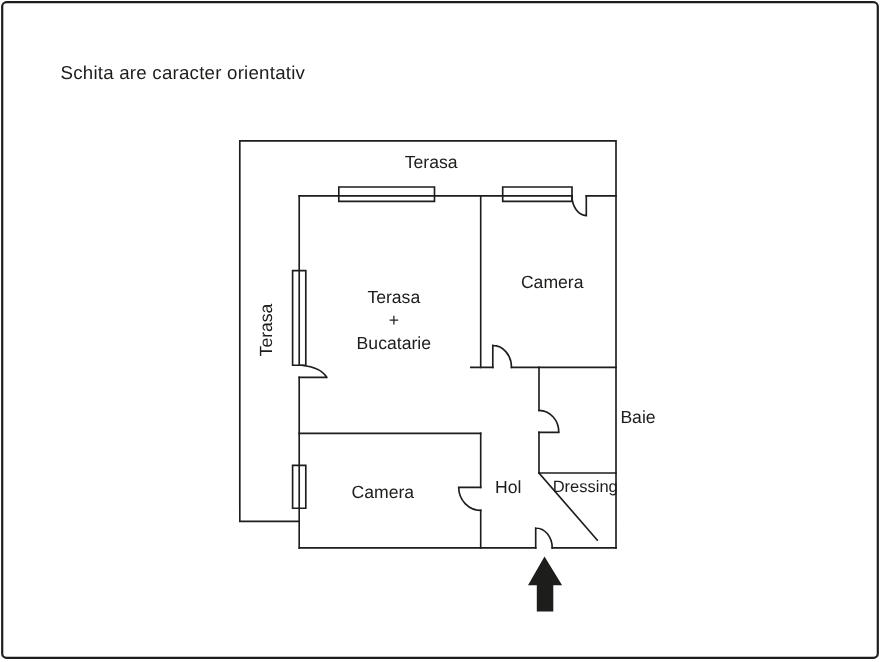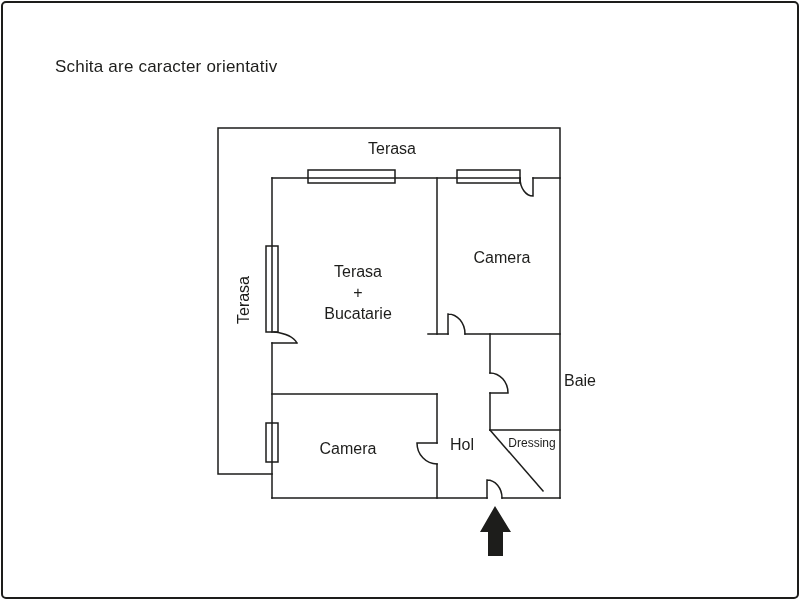--- a/index.html
+++ b/index.html
@@ -42,21 +42,21 @@
     font-size: 16px;
     color: #1d1d1b;
     white-space: nowrap;
     text-align: center;
     line-height: 21px;
   }
   .room-label.rotated {
     transform: translate(-50%, -50%) rotate(-90deg);
   }
   .room-label.small {
-    font-size: 12px;
+    font-size: 15px;
   }
 </style>
 </head>
 <body>
 
 <div class="frame"></div>
 
 <div class="page-title">Schita are caracter orientativ</div>
 
 <svg class="plan" viewBox="0 0 802 602" fill="none" stroke="#1d1d1b" stroke-width="1.5" stroke-linecap="square">

